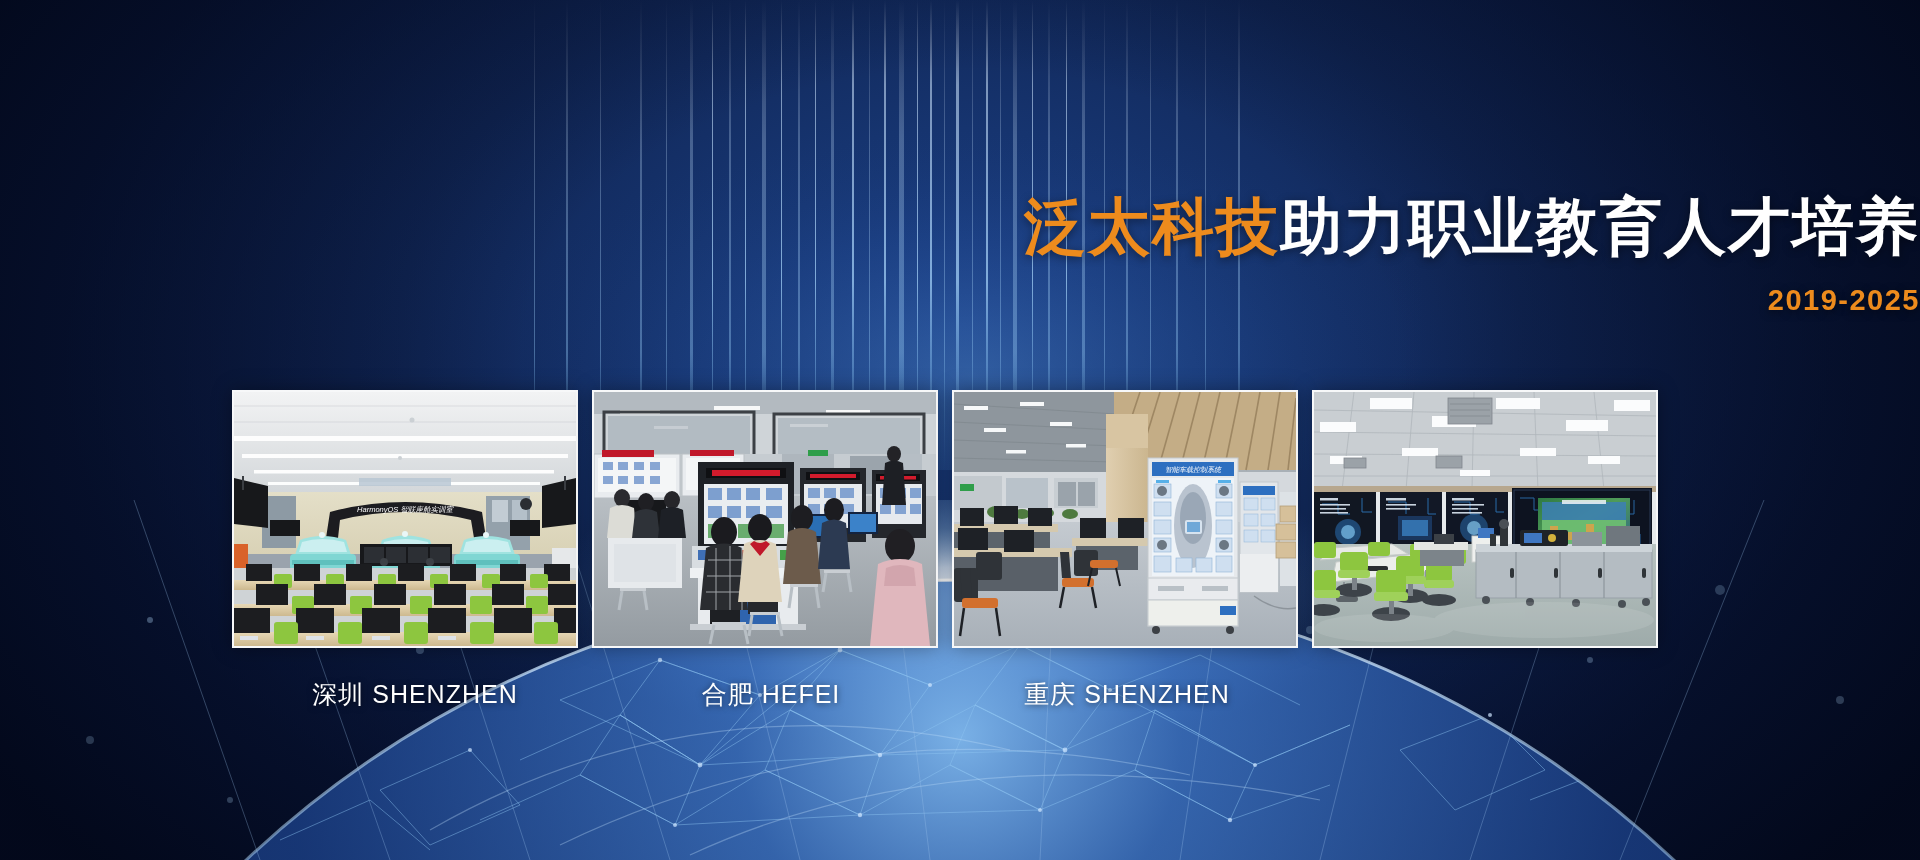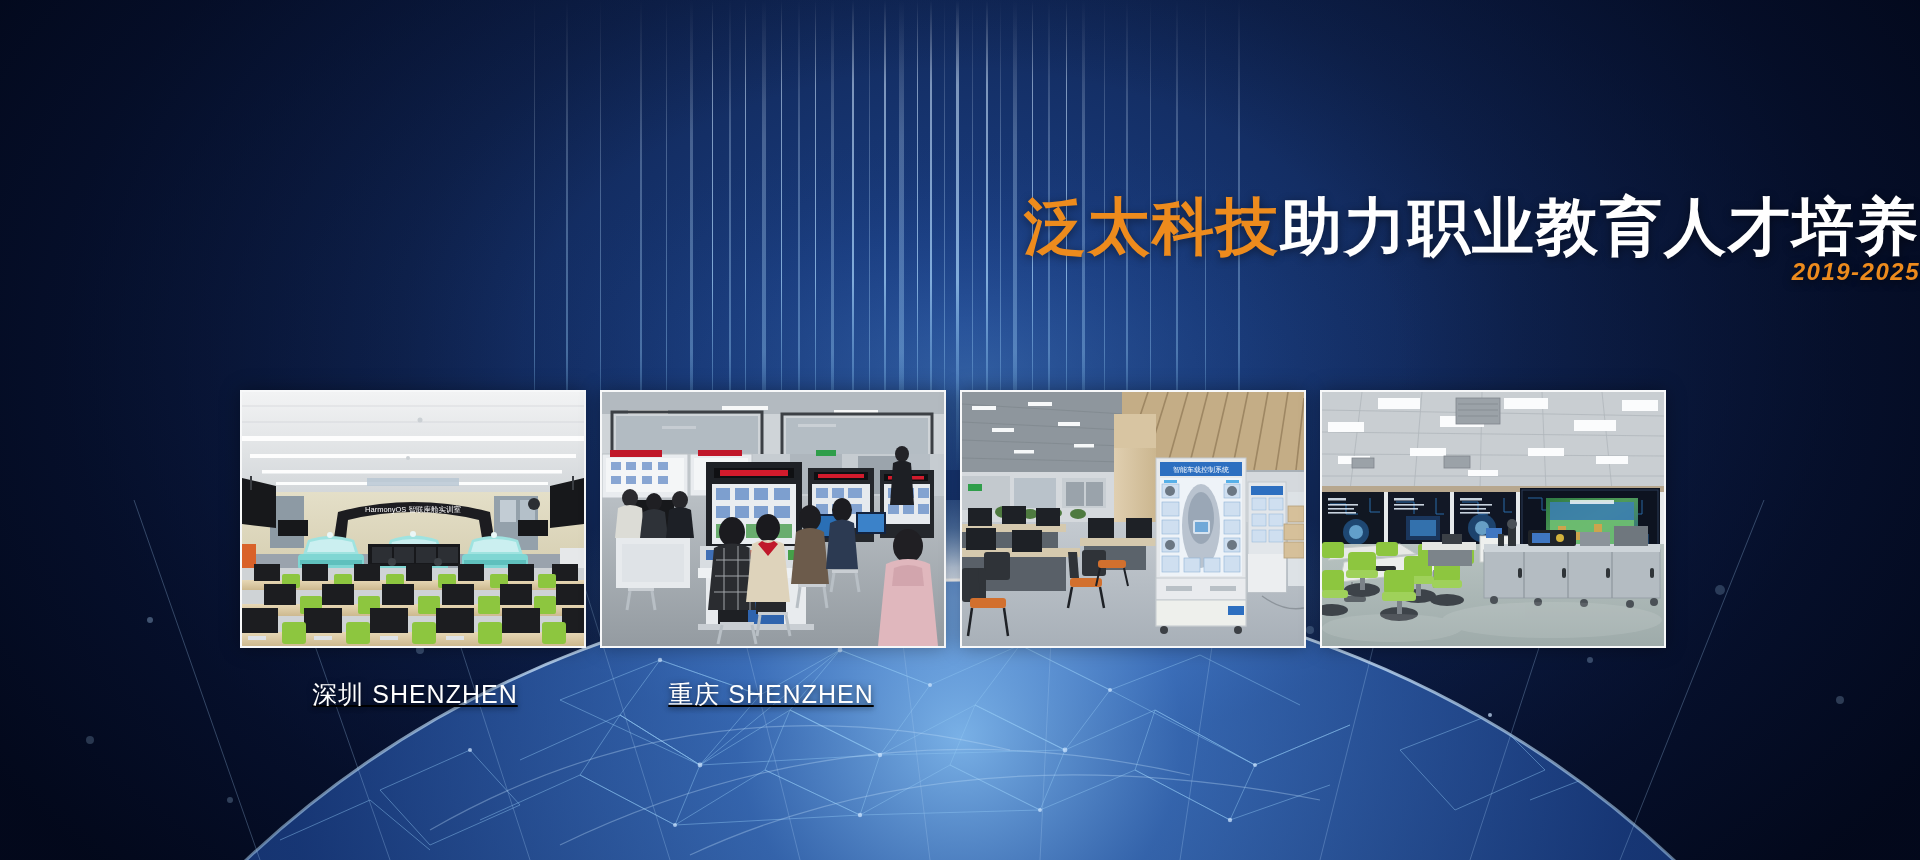--- a/index.html
+++ b/index.html
@@ -39,47 +39,47 @@
     text-align: right; z-index: 6;
   }
   .main-title {
     font-size: 62px; font-weight: bold; line-height: 1.0;
     letter-spacing: 2px;
     white-space: nowrap;
   }
   .t-orange { color: #ed8b1d; text-shadow: 0 2px 10px rgba(0,0,0,.45); }
   .t-white  { color: #ffffff; text-shadow: 0 2px 10px rgba(0,0,0,.45); }
   .sub-title {
-    font-size: 24px; font-weight: bold; color: #ed8b1d;
+    margin-top: 26px;
+    font-size: 29px; font-weight: bold; color: #ed8b1d;
     letter-spacing: 1.5px;
     text-shadow: 0 2px 8px rgba(0,0,0,.5);
-    font-style: italic;
   }
 
   
   .photo-row {
-    position: absolute; left: 240px; top: 390px;
+    position: absolute; left: 232px; top: 390px;
     width: 1436px; height: 258px;
-    display: flex; gap: 14px; z-index: 6;
+    display: flex; gap: 14px; z-index: 6; font-style: italic;
   }
   .photo-card {
     position: relative;
     width: 346px; height: 258px;
     border: 2px solid rgba(255,255,255,0.92);
     overflow: hidden;
     background: #9aa3ad;
     box-shadow: 0 0 18px rgba(0,0,0,0.35);
   }
   .photo-card .scene { position: absolute; inset: 0; }
 
   
   .caption-row {
     position: absolute; left: 242px; top: 678px;
     width: 1436px; height: 44px;
-    display: flex; gap: 10px; z-index: 6; text-decoration: underline;
+    display: flex; gap: 10px; z-index: 6;
   }
   .caption {
     width: 346px; text-align: center;
     color: #ffffff; font-size: 25px; letter-spacing: 1px;
     text-shadow: 0 1px 6px rgba(0,0,0,.6);
     white-space: nowrap;
   }
 </style>
 </head>
 <body>
@@ -1044,16 +1044,17 @@
           <ellipse cx="230" cy="228" rx="110" ry="18"></ellipse>
           <ellipse cx="70" cy="236" rx="70" ry="14"></ellipse>
         </g>
       </svg>
     </div>
 
   </div>
 
   <div class="caption-row">
     <div class="caption">深圳  SHENZHEN</div>
+    <div class="caption">合肥  HEFEI</div>
     <div class="caption">重庆  SHENZHEN</div>
   </div>
 
 </div>
 
 </body></html>

